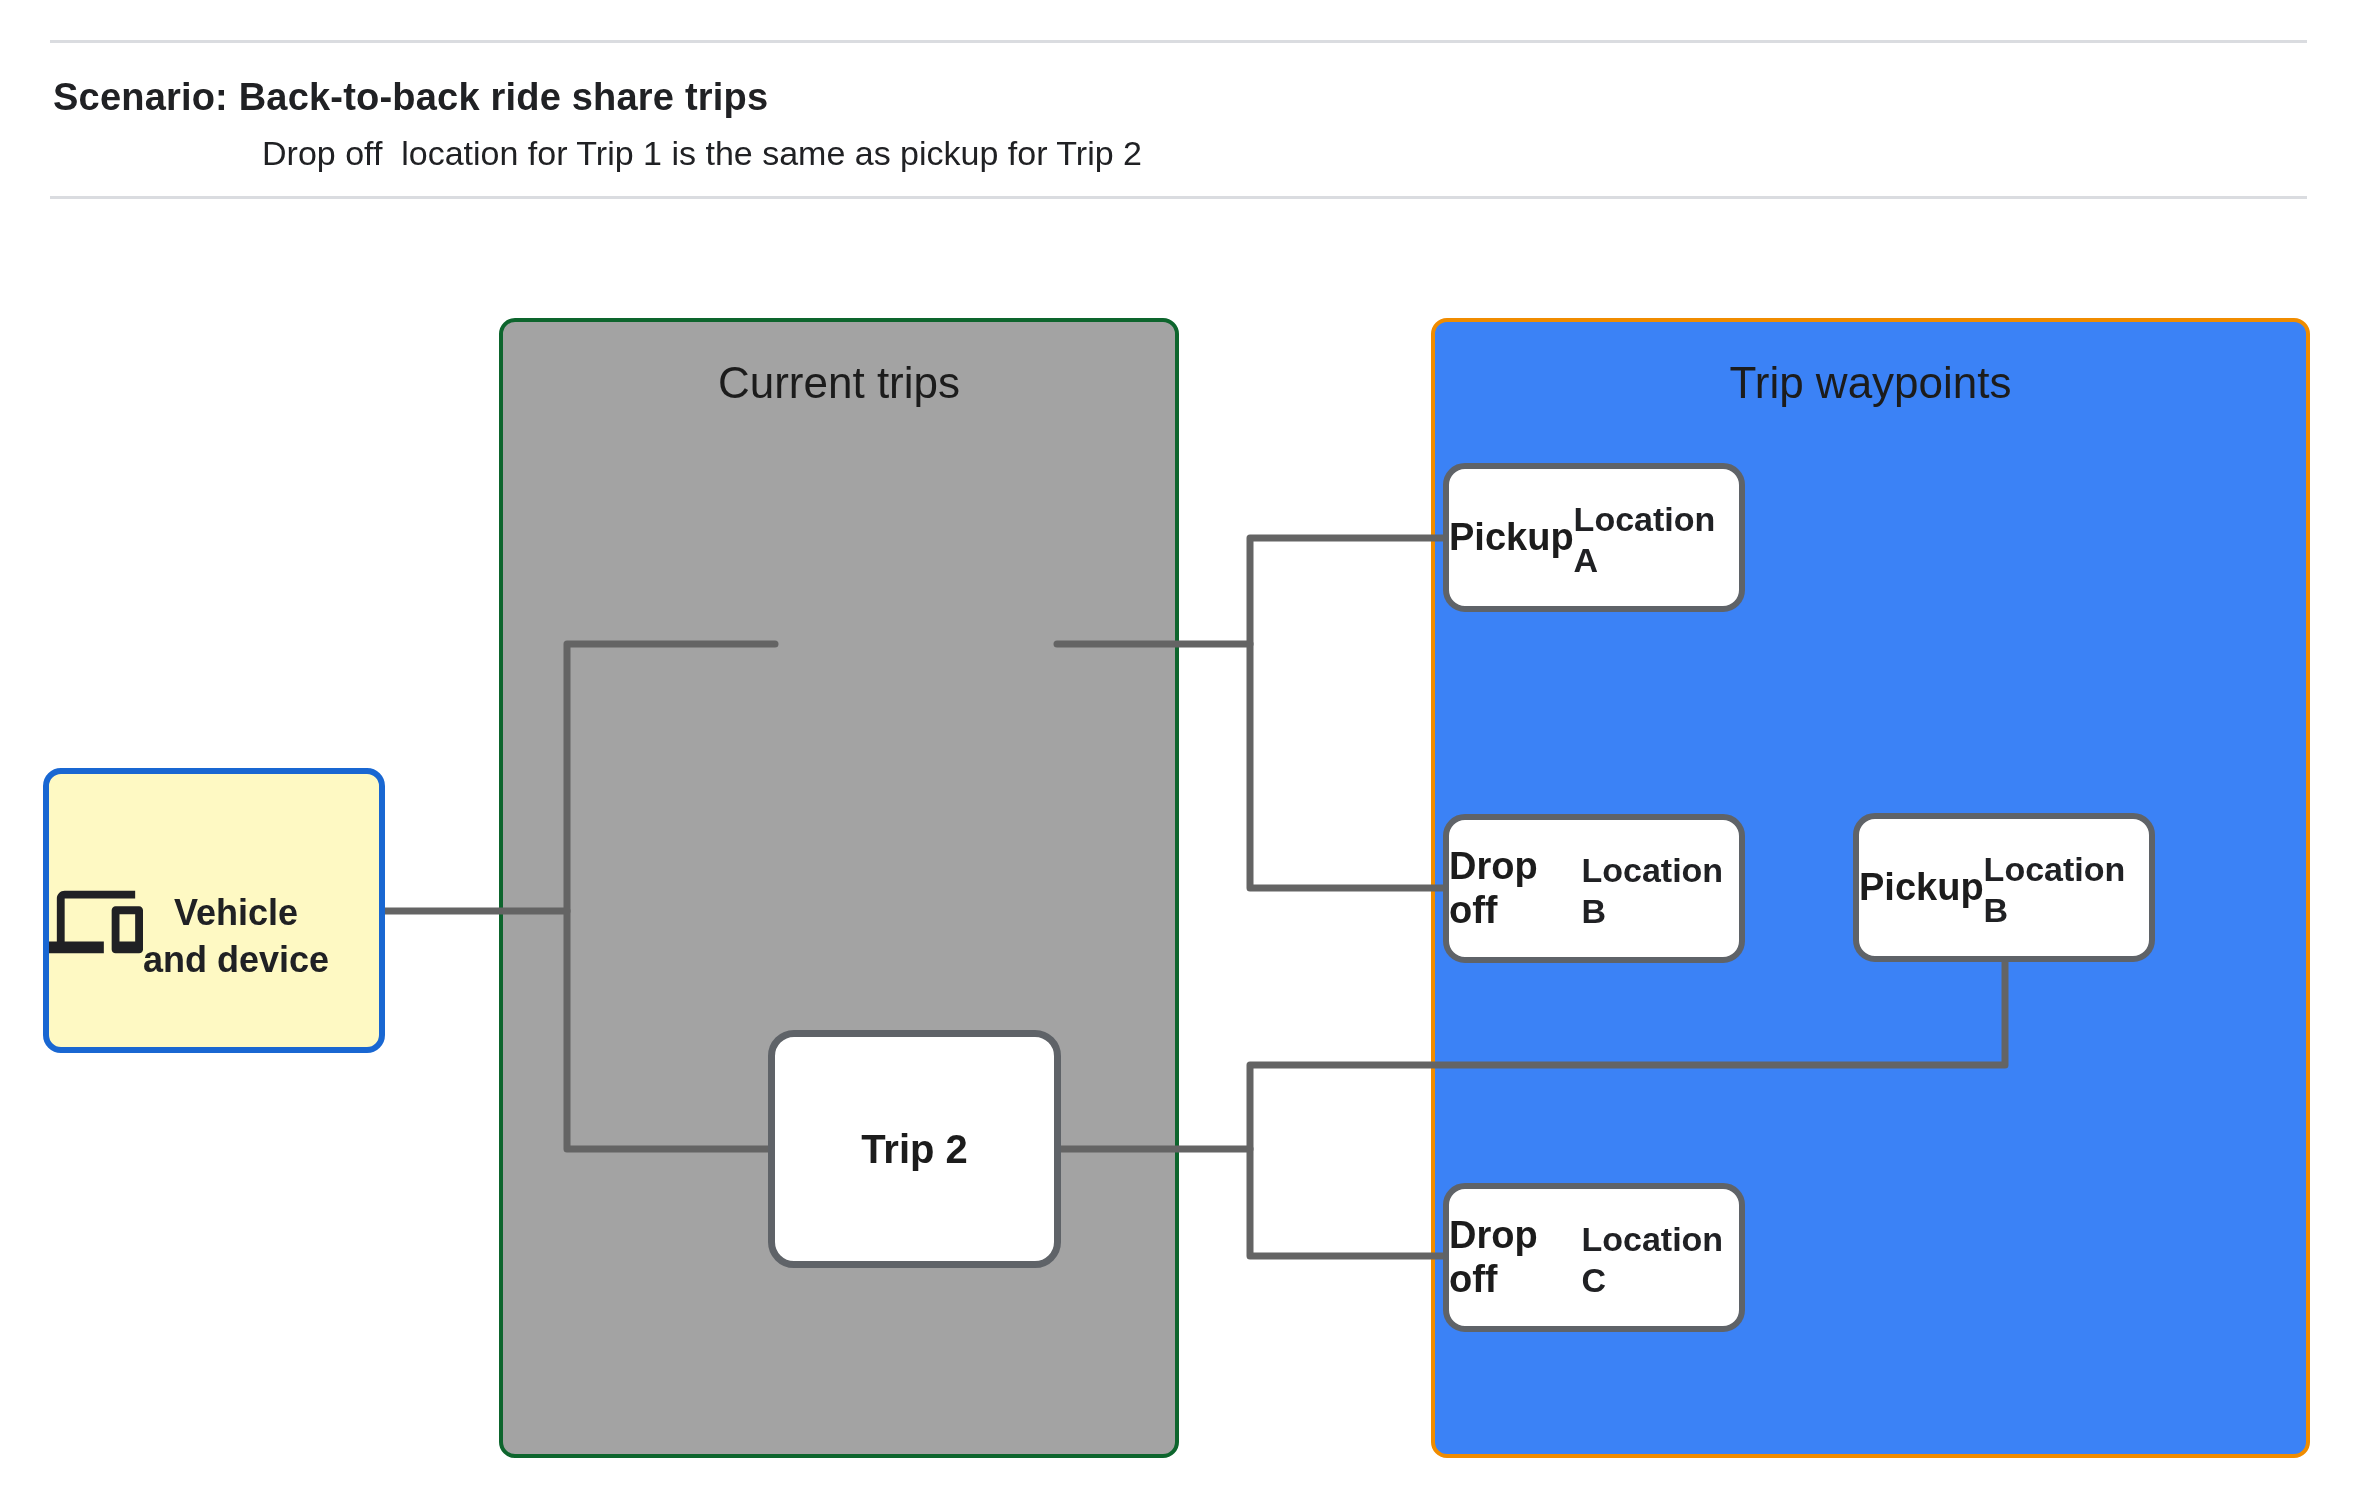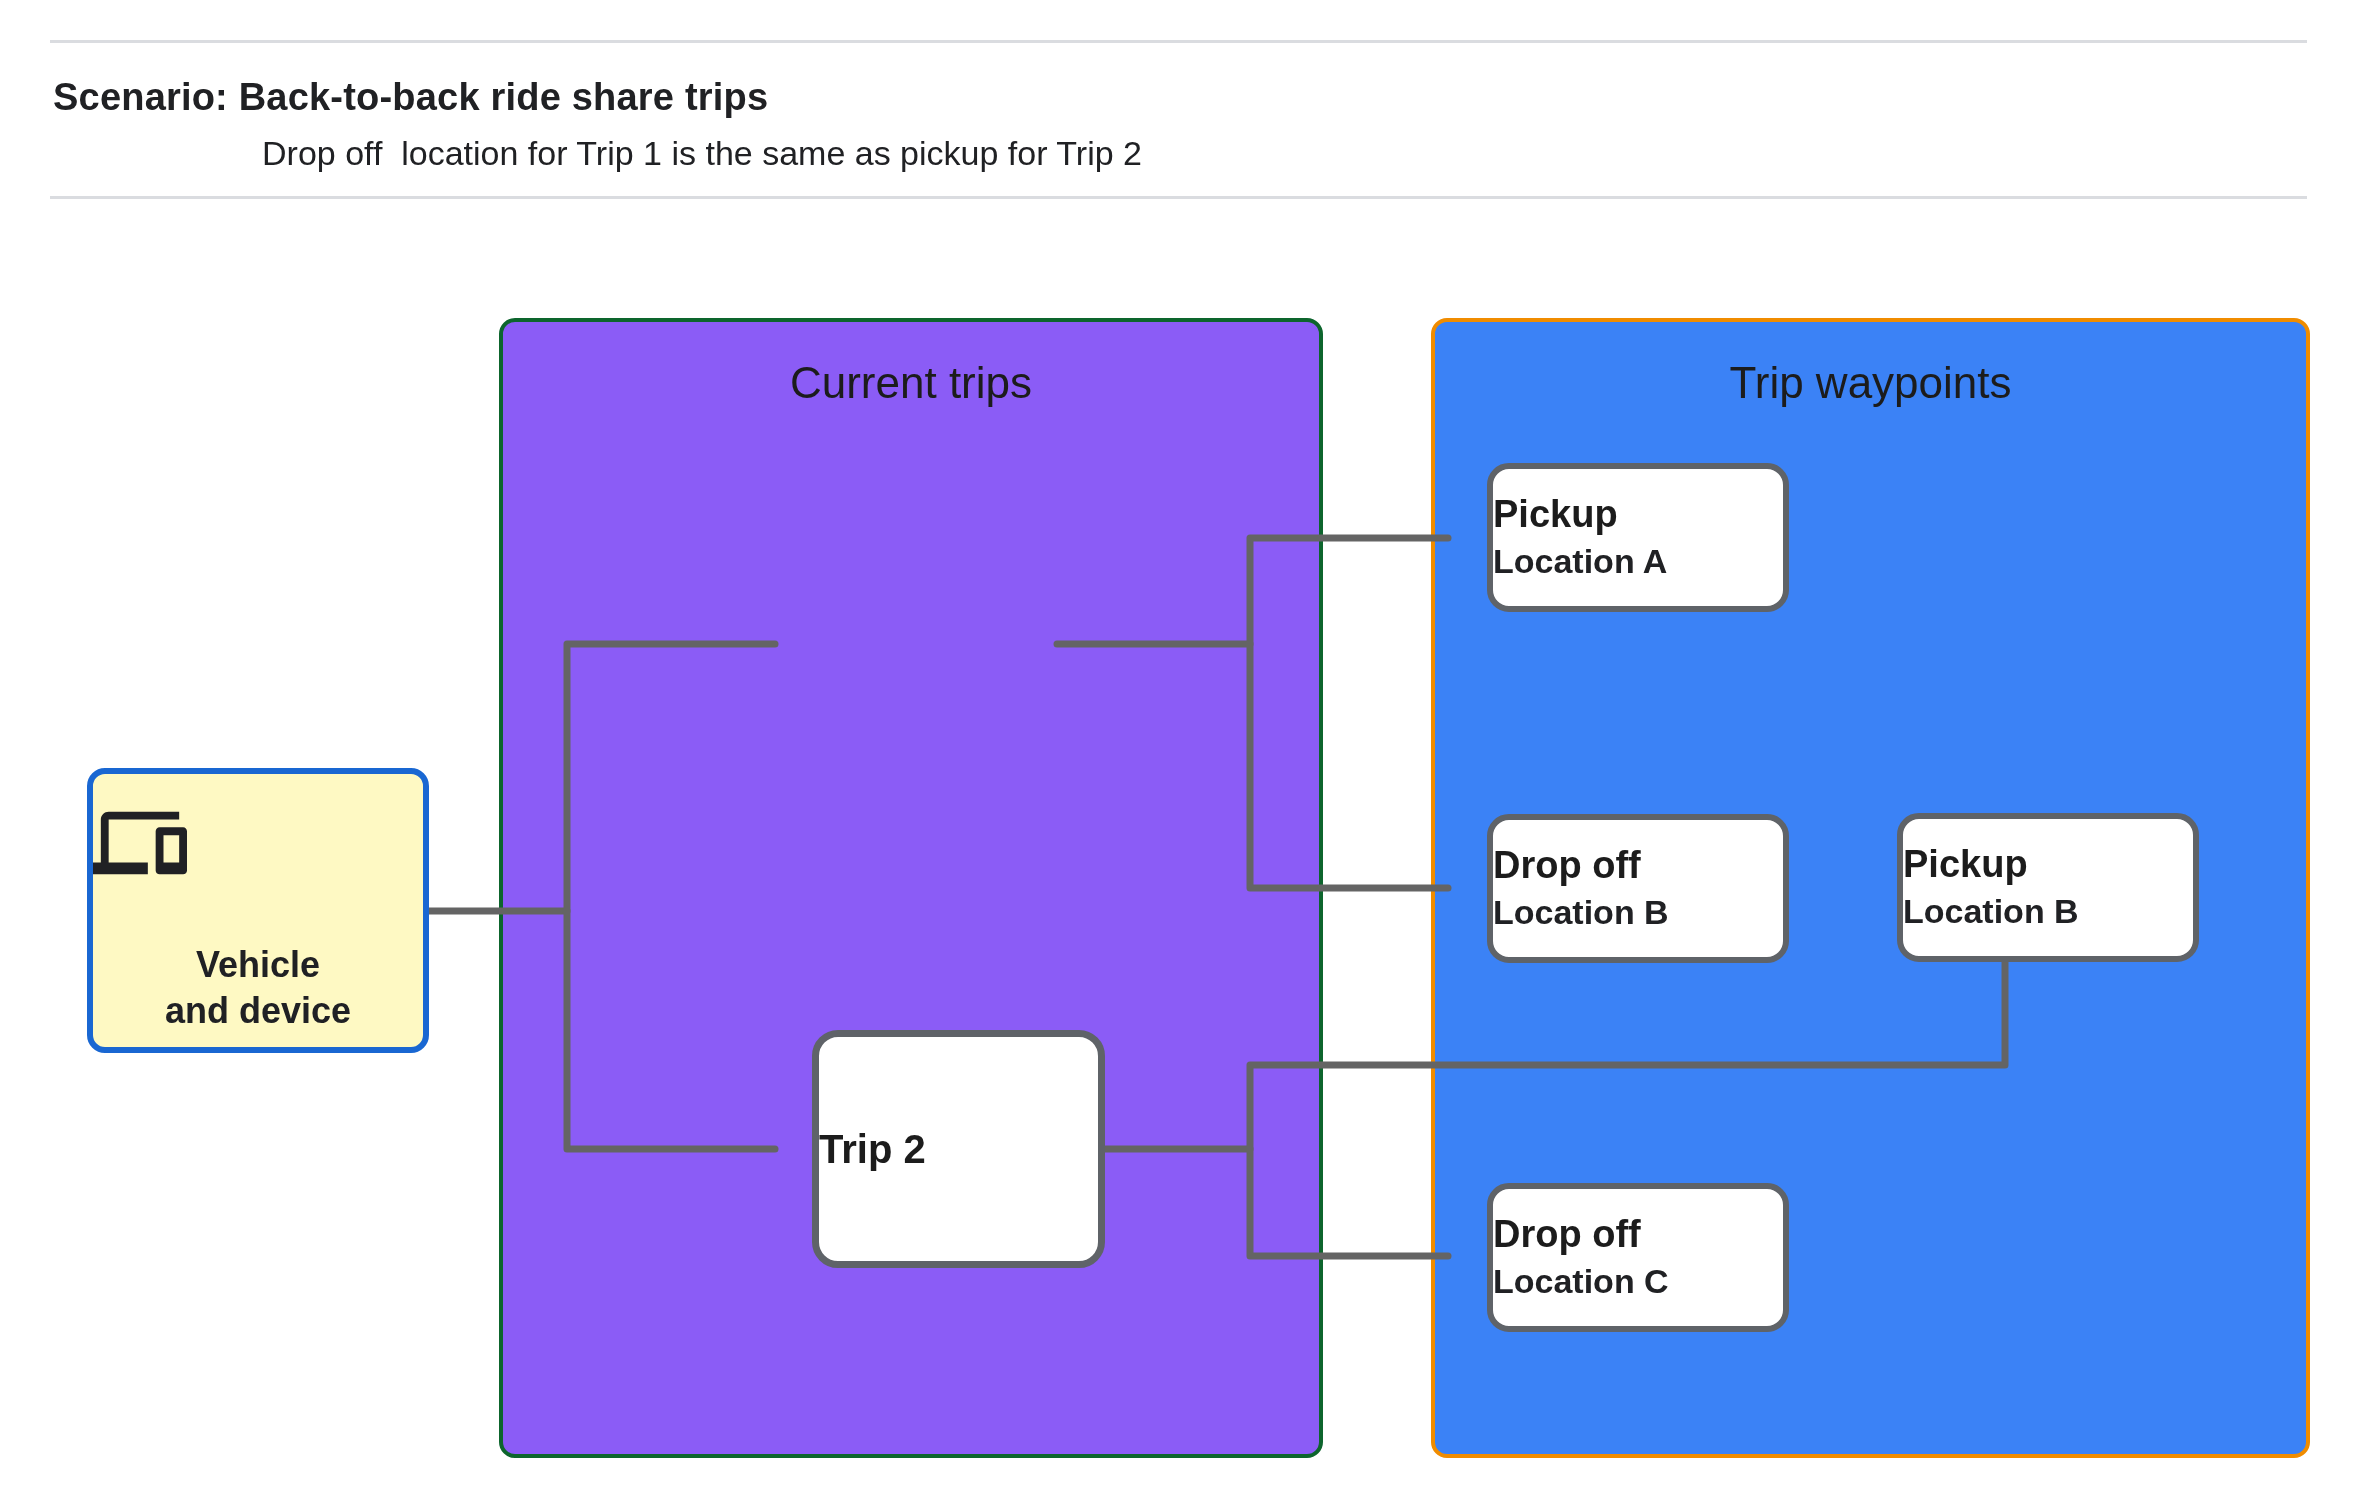--- a/index.html
+++ b/index.html
@@ -22,36 +22,36 @@
   .scenario-subtitle{
     position:absolute;left:262px;top:134px;
     font-size:34px;font-weight:400;white-space:pre-wrap;
   }
   .panel{
     position:absolute;top:318px;height:1140px;
     border-radius:16px;box-sizing:border-box;
     text-align:center;
   }
   .panel-green{
-    left:499px;width:824px;
-    background:#8b5cf6;border:4px solid #0d652d;
+    left:499px;width:680px;
+    background:#a3a3a3;border:4px solid #0d652d;
   }
   .panel-yellow{
     left:1431px;width:879px;
     background:#3b82f6;border:4px solid #f08c00;
   }
   .panel-title{
     margin-top:36px;
     font-size:44px;font-weight:400;color:#1c1c1c;
   }
   svg.connectors{position:absolute;left:0;top:0;z-index:2;}
   .node{
     position:absolute;z-index:3;box-sizing:border-box;
     background:#ffffff;border:7px solid #5f6368;border-radius:26px;
-    display:flex;flex-direction:column;justify-content:center;margin-left:44px;
+    display:flex;flex-direction:row;align-items:center;justify-content:center;
   }
   .vehicle{
     left:43px;top:768px;width:342px;height:285px;
     background:#fef9c3;border:6px solid #1967d2;border-radius:18px;
     justify-content:flex-start;
   }
   .vehicle .icon{margin-top:22px;}
   .vehicle-label{
     margin-top:52px;text-align:center;
     font-size:36px;font-weight:700;line-height:1.28;color:#202124;

